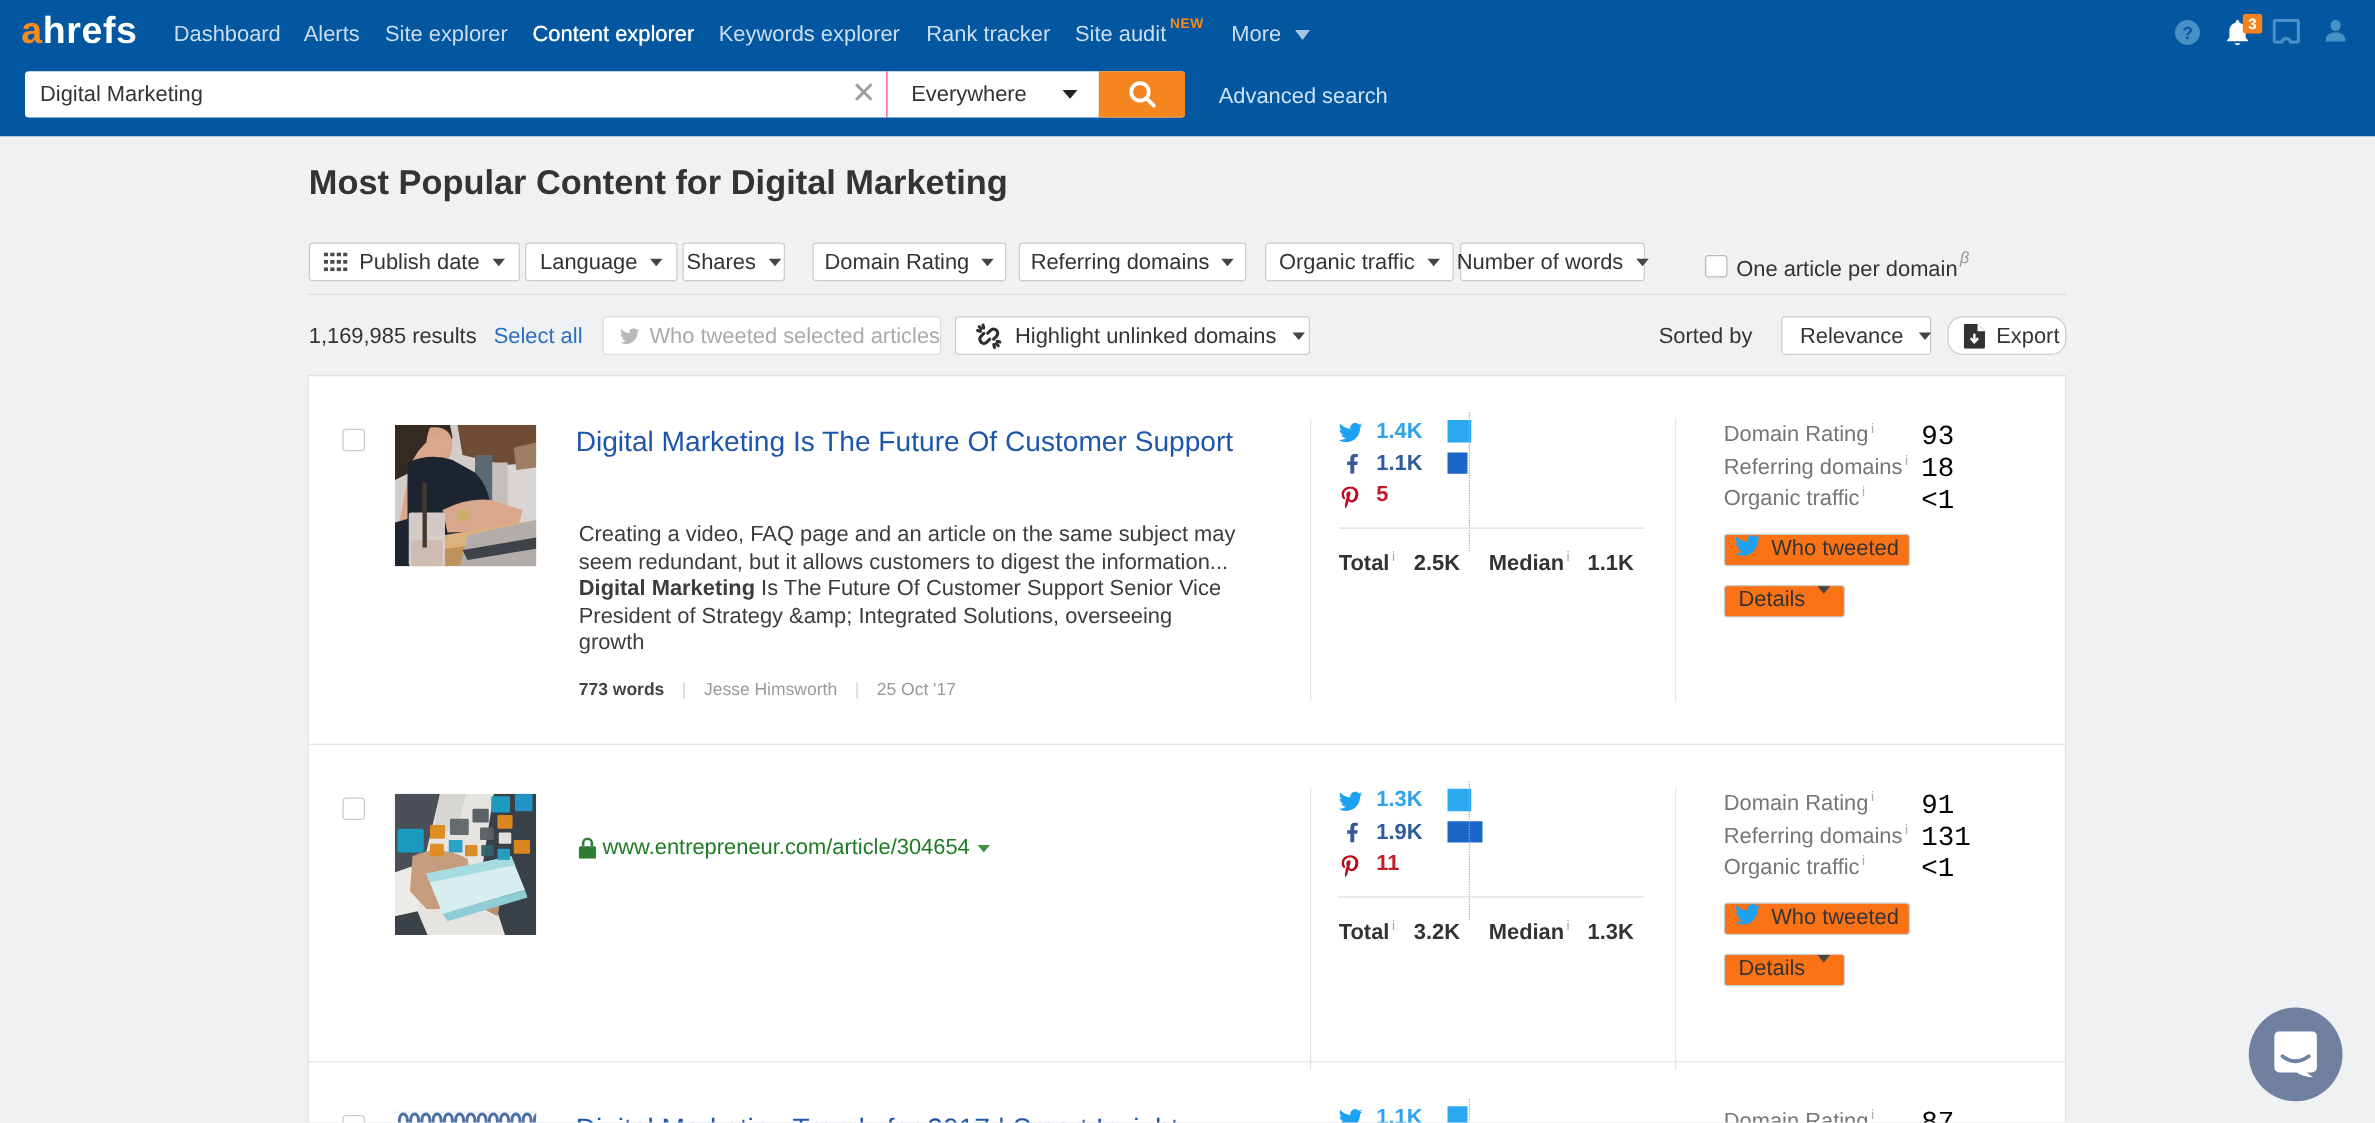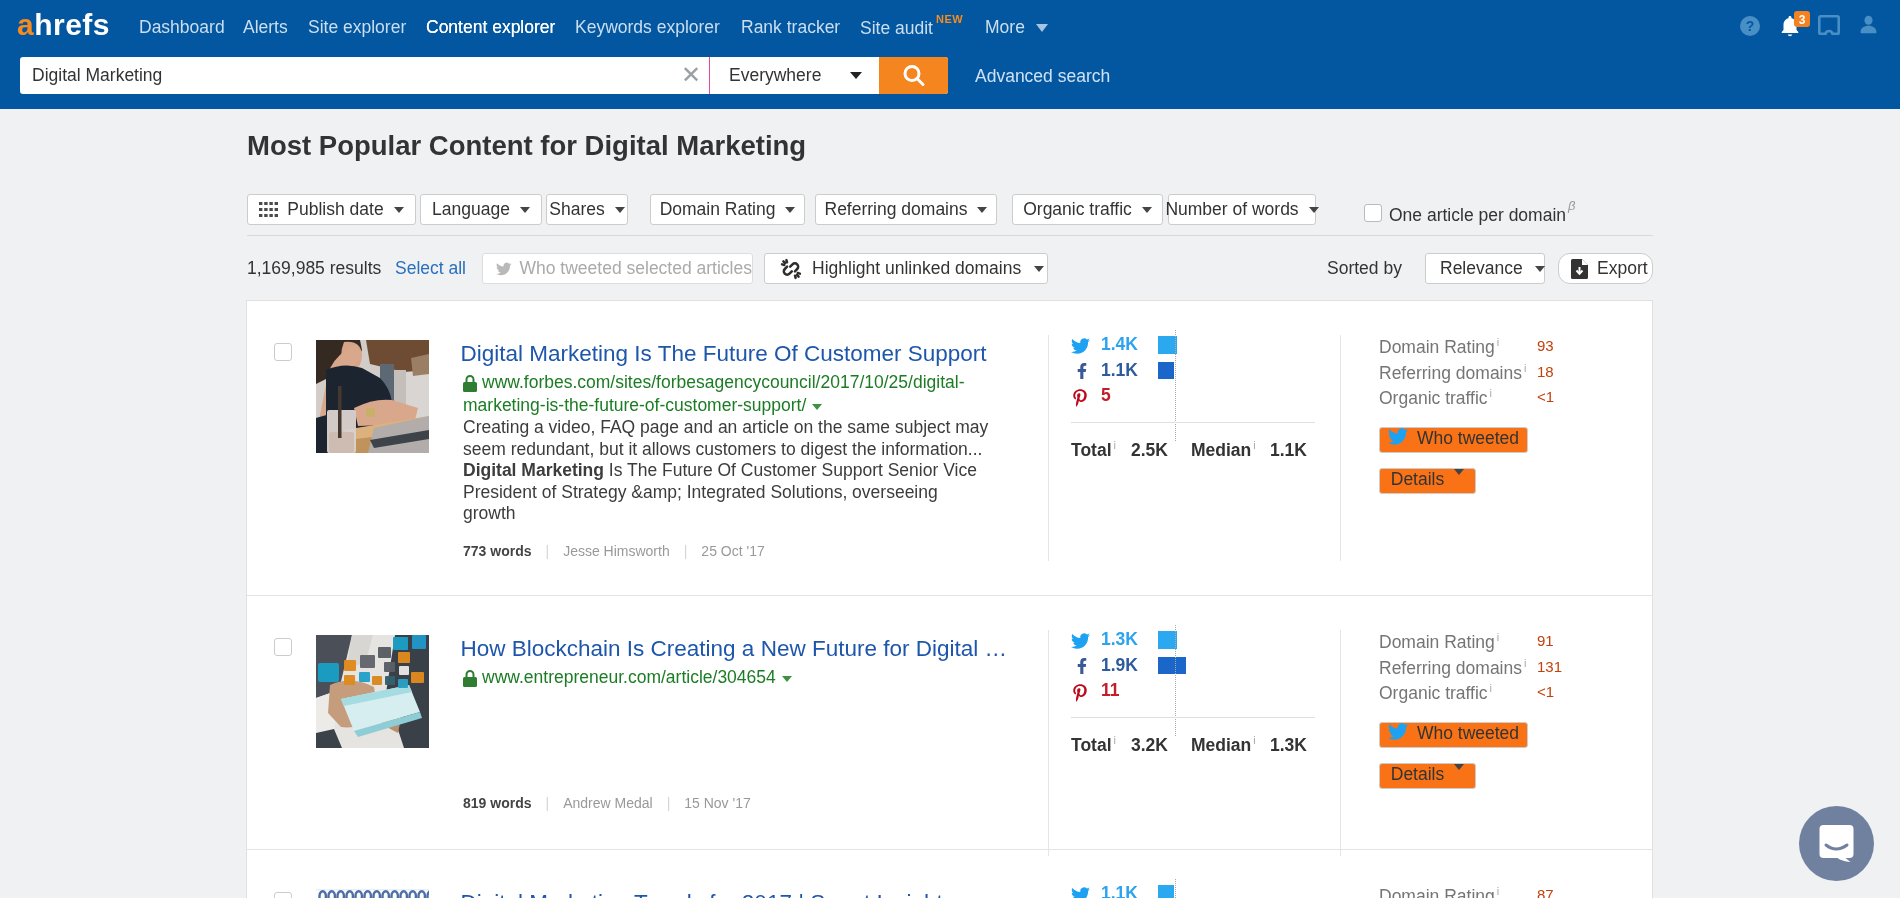--- a/index.html
+++ b/index.html
@@ -60,21 +60,21 @@
 .vsep { position:absolute; top:34px; height:226px; width:1px; background:#e5e5e5; }
 .soc { position:absolute; font-size:17.5px; font-weight:bold; }
 .soc .val { position:absolute; left:854px; }
 .soc svg { position:absolute; }
 .bar { position:absolute; left:911px; height:17.5px; }
 .dot { position:absolute; left:928px; top:29px; height:111px; border-left:1px dotted #aaa; }
 .msep { position:absolute; left:824px; top:121px; width:244px; height:1px; background:#e0e0e0; }
 .trow { position:absolute; top:139px; font-size:17.5px; color:#333; font-weight:bold; }
 .supi { font-size:11px; color:#aaa; font-weight:normal; position:relative; top:-7px; margin-left:2px; }
 .drlbl { position:absolute; left:1132px; font-size:17.5px; color:#757575; white-space:nowrap; }
-.drval { position:absolute; left:1290px; font-size:15px; color:#c2410c; }
+.drval { position:absolute; left:1290px; font-size:22px; color:#000000;font-family:Liberation Mono, monospace; }
 .cbtn { position:absolute; left:1132px; height:26px; background:#f97316; border:1px solid #ccc; border-radius:3px; font-size:17.5px; color:#333; display:flex; align-items:flex-start; justify-content:center; }
 
 #intercom { position:absolute; left:1799px; top:806px; width:75px; height:75px; border-radius:50%; background:#70809f; }
 </style>
 </head>
 <body>
 
 <div id="hd">
   <div id="logo"><span class="a">a</span>hrefs</div>
   <div class="nav" style="left:139px">Dashboard</div>
@@ -199,24 +199,20 @@
       <rect x="0" y="92" width="113" height="21" fill="#c0925c"></rect>
       <path d="M28 90 L113 76 L113 90 L32 100 Z" fill="#dcb17e"></path>
       <path d="M0 78 L14 74 L12 113 L0 113 Z" fill="#1c2430"></path>
       <polygon points="58,88 113,76 113,113 52,113" fill="#b2adaa"></polygon>
       <polygon points="54,100 113,90 113,99 58,108" fill="#3e434a"></polygon>
       <rect x="11" y="70" width="29" height="43" rx="2" fill="#d8d1cd" opacity="0.96"></rect>
       <rect x="13" y="92" width="25" height="21" rx="2" fill="#ccb7ad" opacity="0.85"></rect>
       <rect x="22" y="46" width="3.5" height="52" fill="#44382f"></rect>
     </svg></div>
     <div class="title">Digital Marketing Is The Future Of Customer Support</div>
-    <div class="url" style="left:216px; width:560px;"><svg class="lk" width="14" height="17" viewBox="0 0 14 17">
-          <rect x="0" y="7" width="14" height="10" rx="1.5" fill="#2e7d32"></rect>
-          <path d="M3.5 7 V4.5 a3.5 3.5 0 0 1 7 0 V7" fill="none" stroke="#2e7d32" stroke-width="2"></path>
-        </svg>www.forbes.com/sites/forbesagencycouncil/2017/10/25/digital-<br>marketing-is-the-future-of-customer-support/<span class="ucaret"></span></div>
     <div class="desc" style="left:216px;">Creating a video, FAQ page and an article on the same subject may<br>seem redundant, but it allows customers to digest the information...<br><b>Digital Marketing</b> Is The Future Of Customer Support Senior Vice<br>President of Strategy &amp;amp; Integrated Solutions, overseeing<br>growth</div>
     <div class="wrow" style="left:216px; top:242px;"><b>773 words</b><span class="sep">|</span>Jesse Himsworth<span class="sep">|</span>25 Oct '17</div>
     <div class="vsep" style="left:801px"></div>
     <div class="soc" style="top:33px; color:#2ca3ee;">
         <svg style="left:824px; top:4px;" width="19" height="16" viewBox="0 0 24 20">
           <path fill="#1da1f2" d="M23.95 2.57a10 10 0 01-2.82.77A4.96 4.96 0 0023.29.62c-.95.56-2 .96-3.13 1.18A4.92 4.92 0 0011.78 6.28C7.69 6.1 4.07 4.13 1.64 1.16a4.82 4.82 0 00-.67 2.48c0 1.71.87 3.21 2.19 4.1a4.9 4.9 0 01-2.23-.62v.06a4.92 4.92 0 003.95 4.83 5 5 0 01-2.21.08 4.94 4.94 0 004.6 3.42A9.87 9.87 0 011.17 17.6c-.39 0-.78-.02-1.17-.07a14 14 0 007.56 2.21c9.05 0 14-7.5 14-13.99v-.63a9.94 9.94 0 002.39-2.55z"></path>
         </svg>
         <span class="val">1.4K</span>
       </div>
     <div class="soc" style="top:58.5px; color:#2d5b9c;">
@@ -277,26 +273,24 @@
       <rect x="68" y="27" width="11" height="10" rx="1" fill="#5a5f66"></rect>
       <rect x="83" y="31" width="10" height="9" rx="1" fill="#e8e6e3"></rect>
       <rect x="28" y="40" width="11" height="10" rx="1" fill="#e08a1e"></rect>
       <rect x="43" y="37" width="11" height="10" rx="1" fill="#25a0c9"></rect>
       <rect x="56" y="41" width="10" height="9" rx="1" fill="#d98a20"></rect>
       <rect x="69" y="41" width="10" height="9" rx="1" fill="#34616e"></rect>
       <rect x="82" y="44" width="10" height="9" rx="1" fill="#2a9fc4"></rect>
       <rect x="95" y="37" width="13" height="11" rx="1" fill="#e08a1e"></rect>
       </g>
     </svg></div>
-    <div class="title">How Blockchain Is Creating a New Future for Digital …</div>
     <div class="url" style="left:216px;"><svg class="lk" width="14" height="17" viewBox="0 0 14 17">
           <rect x="0" y="7" width="14" height="10" rx="1.5" fill="#2e7d32"></rect>
           <path d="M3.5 7 V4.5 a3.5 3.5 0 0 1 7 0 V7" fill="none" stroke="#2e7d32" stroke-width="2"></path>
         </svg>www.entrepreneur.com/article/304654<span class="ucaret"></span></div>
-    <div class="wrow" style="left:216px; top:199px;"><b>819 words</b><span class="sep">|</span>Andrew Medal<span class="sep">|</span>15 Nov '17</div>
     <div class="vsep" style="left:801px"></div>
     <div class="soc" style="top:33px; color:#2ca3ee;">
         <svg style="left:824px; top:4px;" width="19" height="16" viewBox="0 0 24 20">
           <path fill="#1da1f2" d="M23.95 2.57a10 10 0 01-2.82.77A4.96 4.96 0 0023.29.62c-.95.56-2 .96-3.13 1.18A4.92 4.92 0 0011.78 6.28C7.69 6.1 4.07 4.13 1.64 1.16a4.82 4.82 0 00-.67 2.48c0 1.71.87 3.21 2.19 4.1a4.9 4.9 0 01-2.23-.62v.06a4.92 4.92 0 003.95 4.83 5 5 0 01-2.21.08 4.94 4.94 0 004.6 3.42A9.87 9.87 0 011.17 17.6c-.39 0-.78-.02-1.17-.07a14 14 0 007.56 2.21c9.05 0 14-7.5 14-13.99v-.63a9.94 9.94 0 002.39-2.55z"></path>
         </svg>
         <span class="val">1.3K</span>
       </div>
     <div class="soc" style="top:58.5px; color:#2d5b9c;">
         <svg style="left:827px; top:3.5px;" width="16" height="16" viewBox="0 0 320 512">
           <path fill="#3b5998" d="M279.14 288l14.22-92.66h-88.91v-60.13c0-25.35 12.42-50.06 52.24-50.06h40.42V6.26S260.43 0 225.36 0c-73.22 0-121.08 44.38-121.08 124.72v70.62H22.89V288h81.39v224h100.17V288z"></path>

